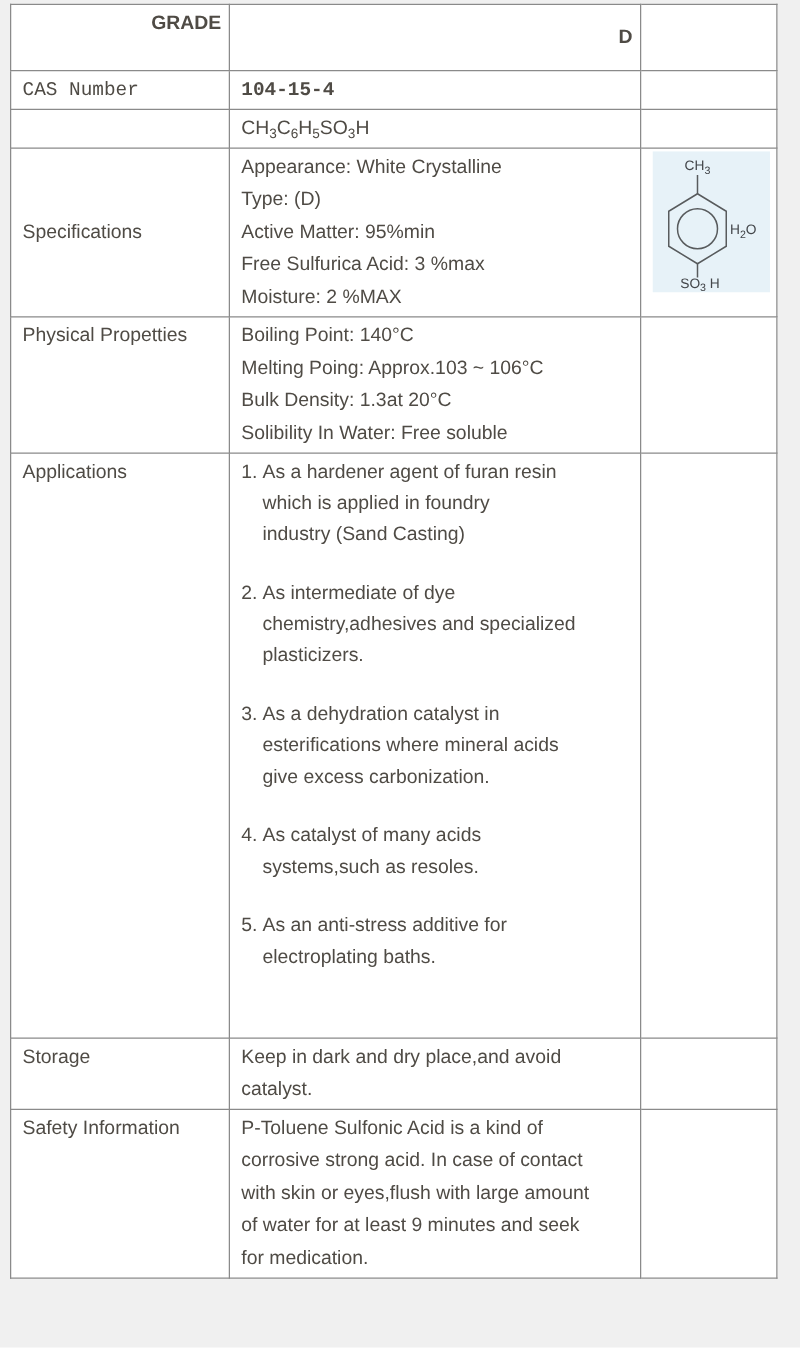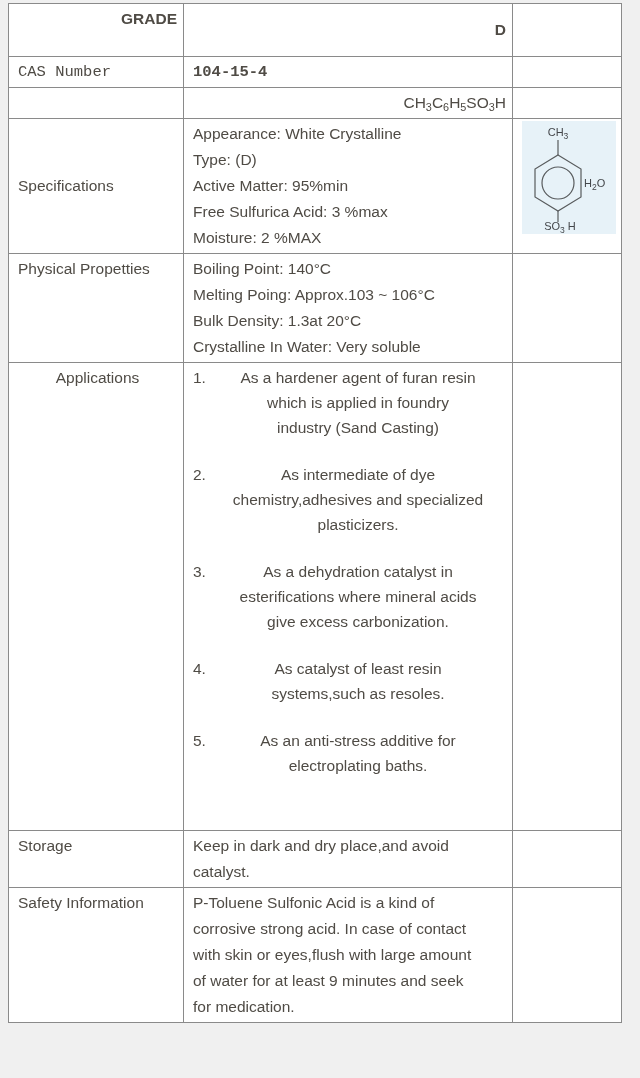--- a/index.html
+++ b/index.html
@@ -43,21 +43,21 @@
   td.side { padding: 6px 0 0 8px; }
 
   .strong {
     color: #181818;
     font-weight: bold;
   }
 
   
   tr[data-key="grade"]               { height: 53px; text-align: right; }
   tr[data-key="cas-number"]          { height: 25px; font-family: Liberation Mono, monospace; }
-  tr[data-key="formula"]             { height: 27px; text-align: right; }
+  tr[data-key="formula"]             { height: 27px; }
   tr[data-key="specifications"]      { height: 132px; }
   tr[data-key="physical-properties"] { height: 104px; }
   tr[data-key="applications"]        { height: 468px; }
   tr[data-key="packing"]             { height: 54px; }
   tr[data-key="storage"]             { height: 52px; }
   tr[data-key="safety-information"]  { height: 132px; }
 
   
   tr[data-key="grade"] td.val,
   tr[data-key="cas-number"] td,
@@ -76,21 +76,21 @@
   .app-item {
     display: flex;
     align-items: flex-start;
   }
   .app-item + .app-item { margin-top: 22px; }
   .app-num {
     flex: 0 0 17px;
     white-space: nowrap;
   }
   .app-lines { flex: 1 1 auto; }
-  tr[data-key="applications"] .line { line-height: 25px; text-align: center; }
+  tr[data-key="applications"] .line { line-height: 25px; }
   tr[data-key="applications"] .app-num { line-height: 25px; }
 
   
   .structure-wrap {
     width: 86px;
     height: 113px;
   }
   .structure-wrap svg { display: block; }
   .struct-label {
     font-family: "Liberation Sans", sans-serif;
@@ -165,21 +165,21 @@
 </td>
         </tr>
         <tr data-key="physical-properties">
           <td class="lab">
             <div class="line">Physical Propetties</div>
           </td>
           <td class="val">
             <div class="line">Boiling Point: 140°C</div>
             <div class="line">Melting Poing: Approx.103 ~ 106°C</div>
             <div class="line">Bulk Density: 1.3at 20°C</div>
-            <div class="line">Crystalline In Water: Very soluble</div>
+            <div class="line">Solibility In Water: Free soluble</div>
           </td>
           <td class="side"></td>
         </tr>
         <tr data-key="applications">
           <td class="lab">
             <div class="line">Applications</div>
           </td>
           <td class="val">
             <div>
               <div class="app-item">
@@ -202,21 +202,21 @@
                 <span class="app-num">3.</span>
                 <div class="app-lines">
                   <div class="line">As a dehydration catalyst in</div>
                   <div class="line">esterifications where mineral acids</div>
                   <div class="line">give excess carbonization.</div>
                 </div>
               </div>
               <div class="app-item">
                 <span class="app-num">4.</span>
                 <div class="app-lines">
-                  <div class="line">As catalyst of least resin</div>
+                  <div class="line">As catalyst of many acids</div>
                   <div class="line">systems,such as resoles.</div>
                 </div>
               </div>
               <div class="app-item">
                 <span class="app-num">5.</span>
                 <div class="app-lines">
                   <div class="line">As an anti-stress additive for</div>
                   <div class="line">electroplating baths.</div>
                 </div>
               </div>

